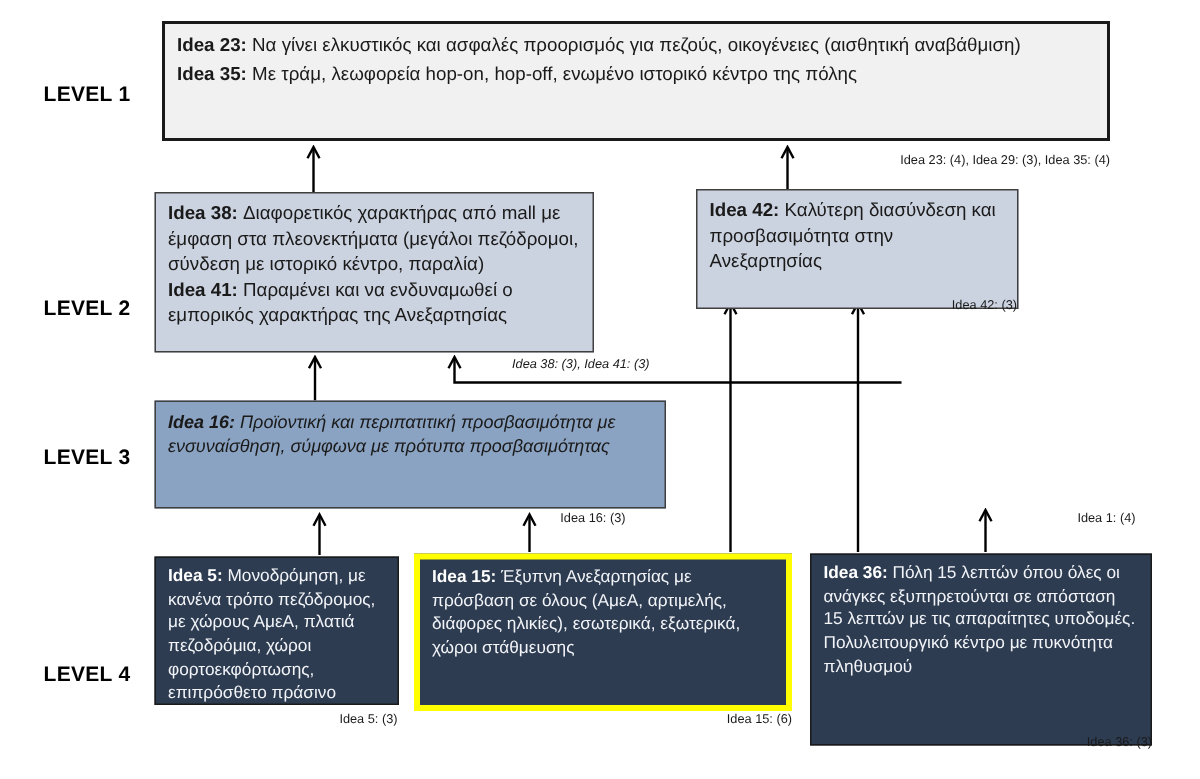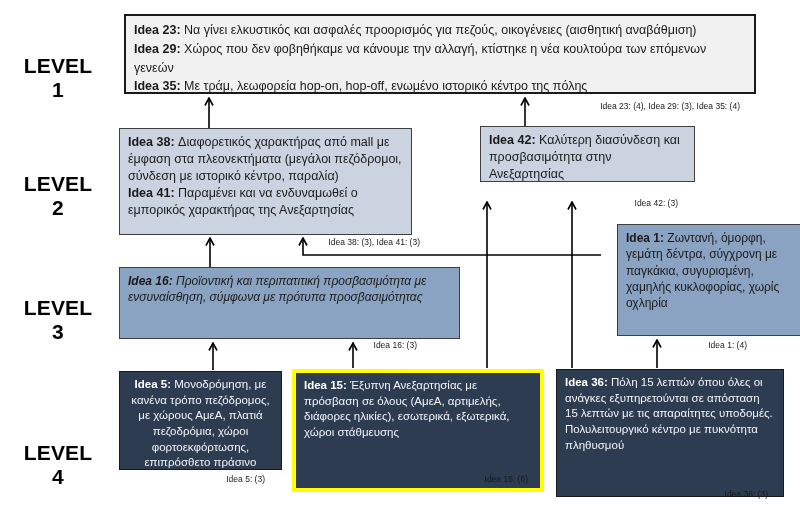--- a/index.html
+++ b/index.html
@@ -1,22 +1,22 @@
 <!DOCTYPE html>
 <html style="--level1_fill: #f1f1f1; --level2_fill: #ccd3e0; --level3_fill: #8ba3c2; --level4_fill: #2d3c51; --highlight_border: #ffff00; --border_mid: #3f3f3f; --border_dark: #1a1a1a; --arrow: #000000;"><head>
 <meta charset="utf-8">
 <style>
   html,body{margin:0;padding:0;background:#ffffff;}
   body{font-family:"Liberation Sans","DejaVu Sans",sans-serif;}
   .canvas{position:relative;width:800px;height:519px;background:#ffffff;overflow:hidden;}
   .connectors{position:absolute;left:0;top:0;width:800px;height:519px;pointer-events:none;}
   .level-label{position:absolute;left:22px;width:72px;text-align:center;
-    font-size:21px;font-weight:bold;color:#000;letter-spacing:0.2px;}
+    font-size:14px;font-weight:bold;color:#000;letter-spacing:0.2px;}
   .box{position:absolute;box-sizing:border-box;padding:5px 8px;overflow:hidden;
-    line-height:1.36;color:#1a1a1a;margin-left:16px;}
+    line-height:1.36;color:#1a1a1a;}
   .box p{margin:0;}
   .box .pfx{font-weight:bold;}
   .box-top{background:var(--level1_fill);border:2.5px solid var(--border_dark);
     font-size:12.5px;line-height:1.5;}
   .box-l2{background:var(--level2_fill);border:1.5px solid var(--border_mid);font-size:12.5px;}
   .box-l3{background:var(--level3_fill);border:1.5px solid var(--border_mid);font-size:12px;}
   .box-l4{background:var(--level4_fill);border:1.5px solid var(--border_dark);
     color:#f2f4f8;font-size:11.5px;}
   .box-l4 .pfx{color:#ffffff;}
   .box-highlight{border:4px solid var(--highlight_border);}
@@ -38,58 +38,54 @@
     <line x1="210" y1="267" x2="210" y2="239" stroke="#000" stroke-width="1.6" marker-end="url(#arrowhead)"></line>
     <polyline points="601,255 303,255 303,239" fill="none" stroke="#000" stroke-width="1.6" marker-end="url(#arrowhead)"></polyline>
     <line x1="487" y1="368" x2="487" y2="203" stroke="#000" stroke-width="1.6" marker-end="url(#arrowhead)"></line>
     <line x1="572" y1="368" x2="572" y2="203" stroke="#000" stroke-width="1.6" marker-end="url(#arrowhead)"></line>
     <line x1="213" y1="370" x2="213" y2="344" stroke="#000" stroke-width="1.6" marker-end="url(#arrowhead)"></line>
     <line x1="353" y1="368" x2="353" y2="344" stroke="#000" stroke-width="1.6" marker-end="url(#arrowhead)"></line>
     <line x1="657" y1="368" x2="657" y2="341" stroke="#000" stroke-width="1.6" marker-end="url(#arrowhead)"></line>
   </svg>
 
   <div class="level-label" style="top:54px;">LEVEL 1</div>
-  <div class="level-label" style="top:172px;">LEVEL 2</div>
+  <div class="level-label" style="top:197px;">LEVEL 2</div>
   <div class="level-label" style="top:296px;">LEVEL 3</div>
   <div class="level-label" style="top:441px;">LEVEL 4</div>
 
   <div class="box box-top" style="left:108px;top:14px;width:632px;height:80px;">
     <p><span class="pfx">Idea 23:</span> <span>Να γίνει ελκυστικός και ασφαλές προορισμός για πεζούς, οικογένειες (αισθητική αναβάθμιση)</span></p>
-    <p><span class="pfx">Idea 29:</span> <span>Χώρος που δεν φοβηθήκαμε να κάνουμε την αλλαγή, κτίστηκε η νέα κουλτούρα των επόμενων γενεών</span></p>
     <p><span class="pfx">Idea 35:</span> <span>Με τράμ, λεωφορεία hop-on, hop-off, ενωμένο ιστορικό κέντρο της πόλης</span></p>
   </div>
   <div class="caption" style="right:60px;top:101px;">Idea 23: (4), Idea 29: (3), Idea 35: (4)</div>
 
   <div class="box box-l2" style="left:103px;top:128px;width:293px;height:107px;">
     <p><span class="pfx">Idea 38:</span> <span>Διαφορετικός χαρακτήρας από mall με έμφαση στα πλεονεκτήματα (μεγάλοι πεζόδρομοι, σύνδεση με ιστορικό κέντρο, παραλία)</span></p>
     <p><span class="pfx">Idea 41:</span> <span>Παραμένει και να ενδυναμωθεί ο εμπορικός χαρακτήρας της Ανεξαρτησίας</span></p>
   </div>
-  <div class="caption" style="right:380px;top:237px;">Idea 38: (3), Idea 41: (3)</div>
+  <div class="caption" style="right:367px;top:237px;font-style:italic;">Idea 38: (3), Idea 41: (3)</div>
 
-  <div class="box box-l2" style="left:464px;top:126px;width:215px;height:56px;">
+  <div class="box box-l2" style="left:464px;top:126px;width:215px;height:80px;">
     <p><span class="pfx">Idea 42:</span> <span>Καλύτερη διασύνδεση και προσβασιμότητα στην Ανεξαρτησίας</span></p>
   </div>
   <div class="caption" style="right:122px;top:198px;">Idea 42: (3)</div>
 
-  <div class="box box-l3" style="left:601px;top:224px;width:186px;height:112px;">
-    <p><span class="pfx">Idea 1:</span> <span>Ζωντανή, όμορφη, γεμάτη δέντρα, σύγχρονη με παγκάκια, συγυρισμένη, χαμηλής κυκλοφορίας, χωρίς οχληρία</span></p>
-  </div>
-  <div class="caption" style="right:53px;top:340px;">Idea 1: (4)</div>
+  <div class="caption" style="right:43px;top:340px;">Idea 1: (4)</div>
 
   <div class="box box-l3" style="left:103px;top:267px;width:341px;height:72px;font-style:italic;">
     <p><span class="pfx">Idea 16:</span> <span>Προϊοντική και περιπατιτική προσβασιμότητα με ενσυναίσθηση, σύμφωνα με πρότυπα προσβασιμότητας</span></p>
   </div>
   <div class="caption" style="right:383px;top:340px;">Idea 16: (3)</div>
 
-  <div class="box box-l4" style="left:103px;top:371px;width:163px;height:99px;text-align:center;">
+  <div class="box box-l4" style="left:103px;top:371px;width:163px;height:99px;">
     <p><span class="pfx">Idea 5:</span> <span>Μονοδρόμηση, με κανένα τρόπο πεζόδρομος, με χώρους ΑμεΑ, πλατιά πεζοδρόμια, χώροι φορτοεκφόρτωσης, επιπρόσθετο πράσινο</span></p>
   </div>
   <div class="caption" style="right:535px;top:474px;">Idea 5: (3)</div>
 
-  <div class="box box-l4 box-highlight" style="left:276px;top:369px;width:252px;height:123px;">
+  <div class="box box-l4 box-highlight" style="left:276px;top:369px;width:252px;height:105px;">
     <p><span class="pfx">Idea 15:</span> <span>Έξυπνη Ανεξαρτησίας με πρόσβαση σε όλους (ΑμεΑ, αρτιμελής, διάφορες ηλικίες), εσωτερικά, εξωτερικά, χώροι στάθμευσης</span></p>
   </div>
   <div class="caption" style="right:272px;top:474px;">Idea 15: (6)</div>
 
   <div class="box box-l4" style="left:540px;top:369px;width:228px;height:128px;">
     <p><span class="pfx">Idea 36:</span> <span>Πόλη 15 λεπτών όπου όλες οι ανάγκες εξυπηρετούνται σε απόσταση 15 λεπτών με τις απαραίτητες υποδομές. Πολυλειτουργικό κέντρο με πυκνότητα πληθυσμού</span></p>
   </div>
   <div class="caption" style="right:32px;top:489px;">Idea 36: (3)</div>
 
 </div>

